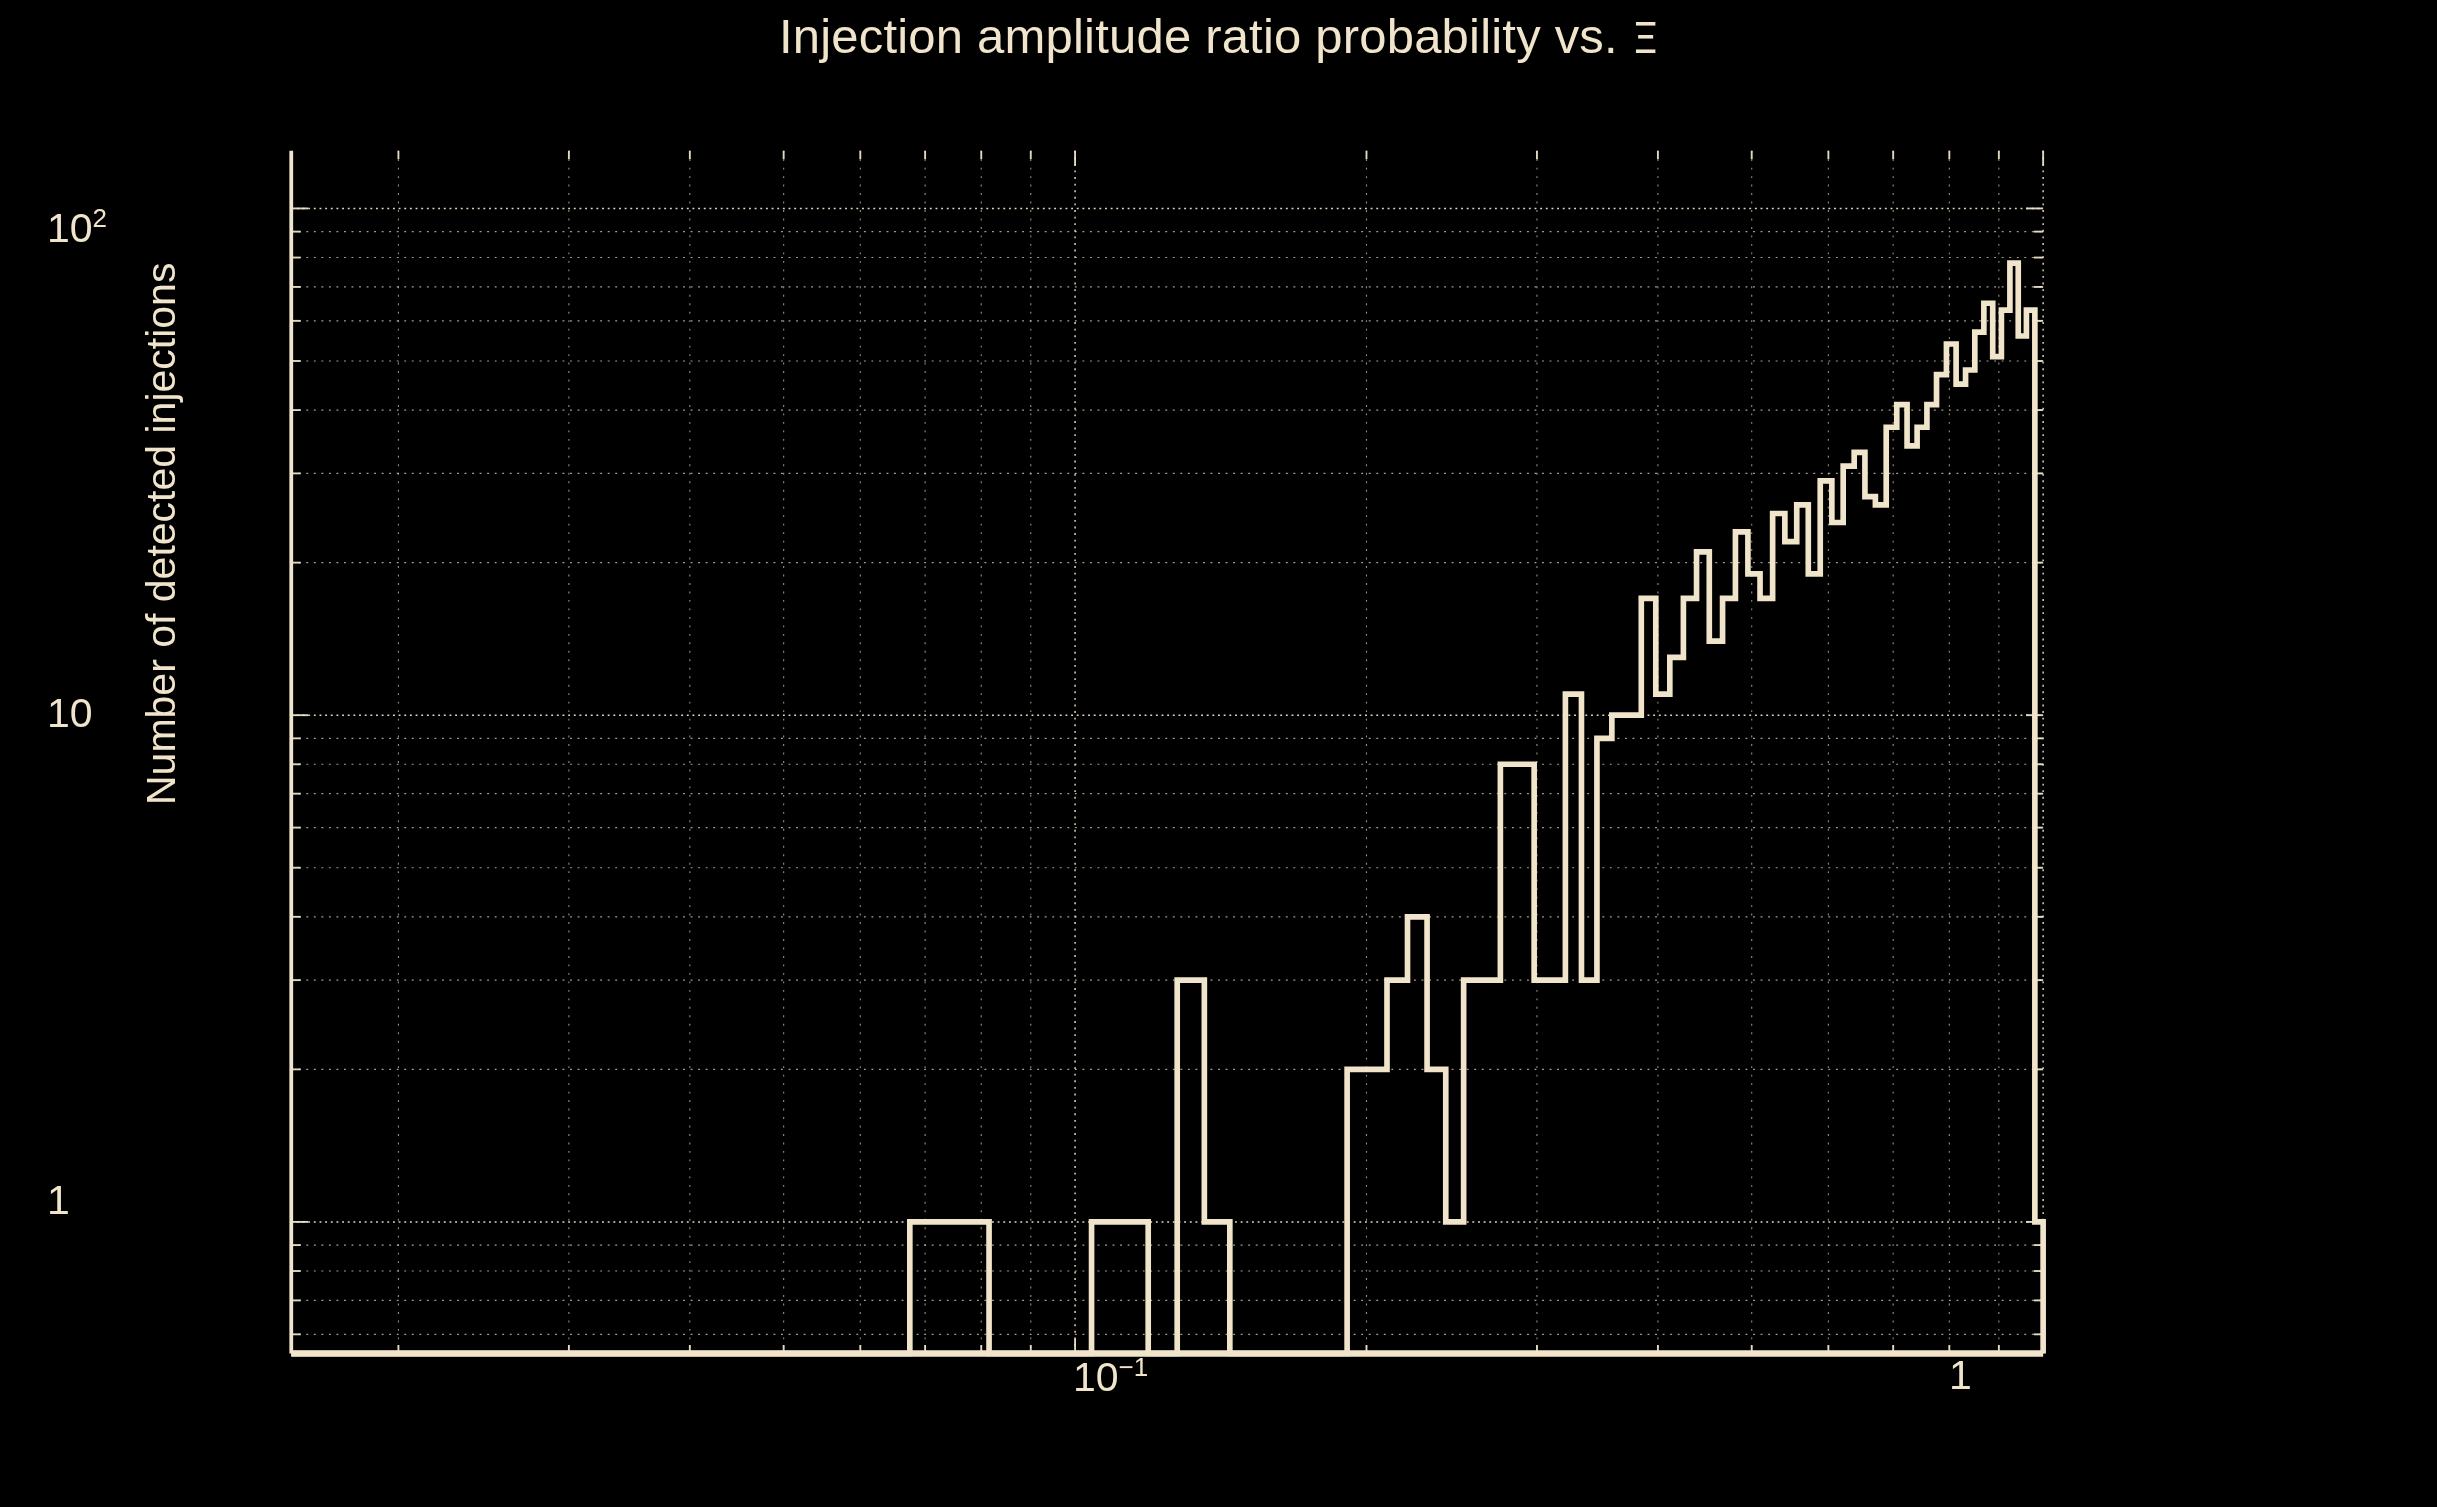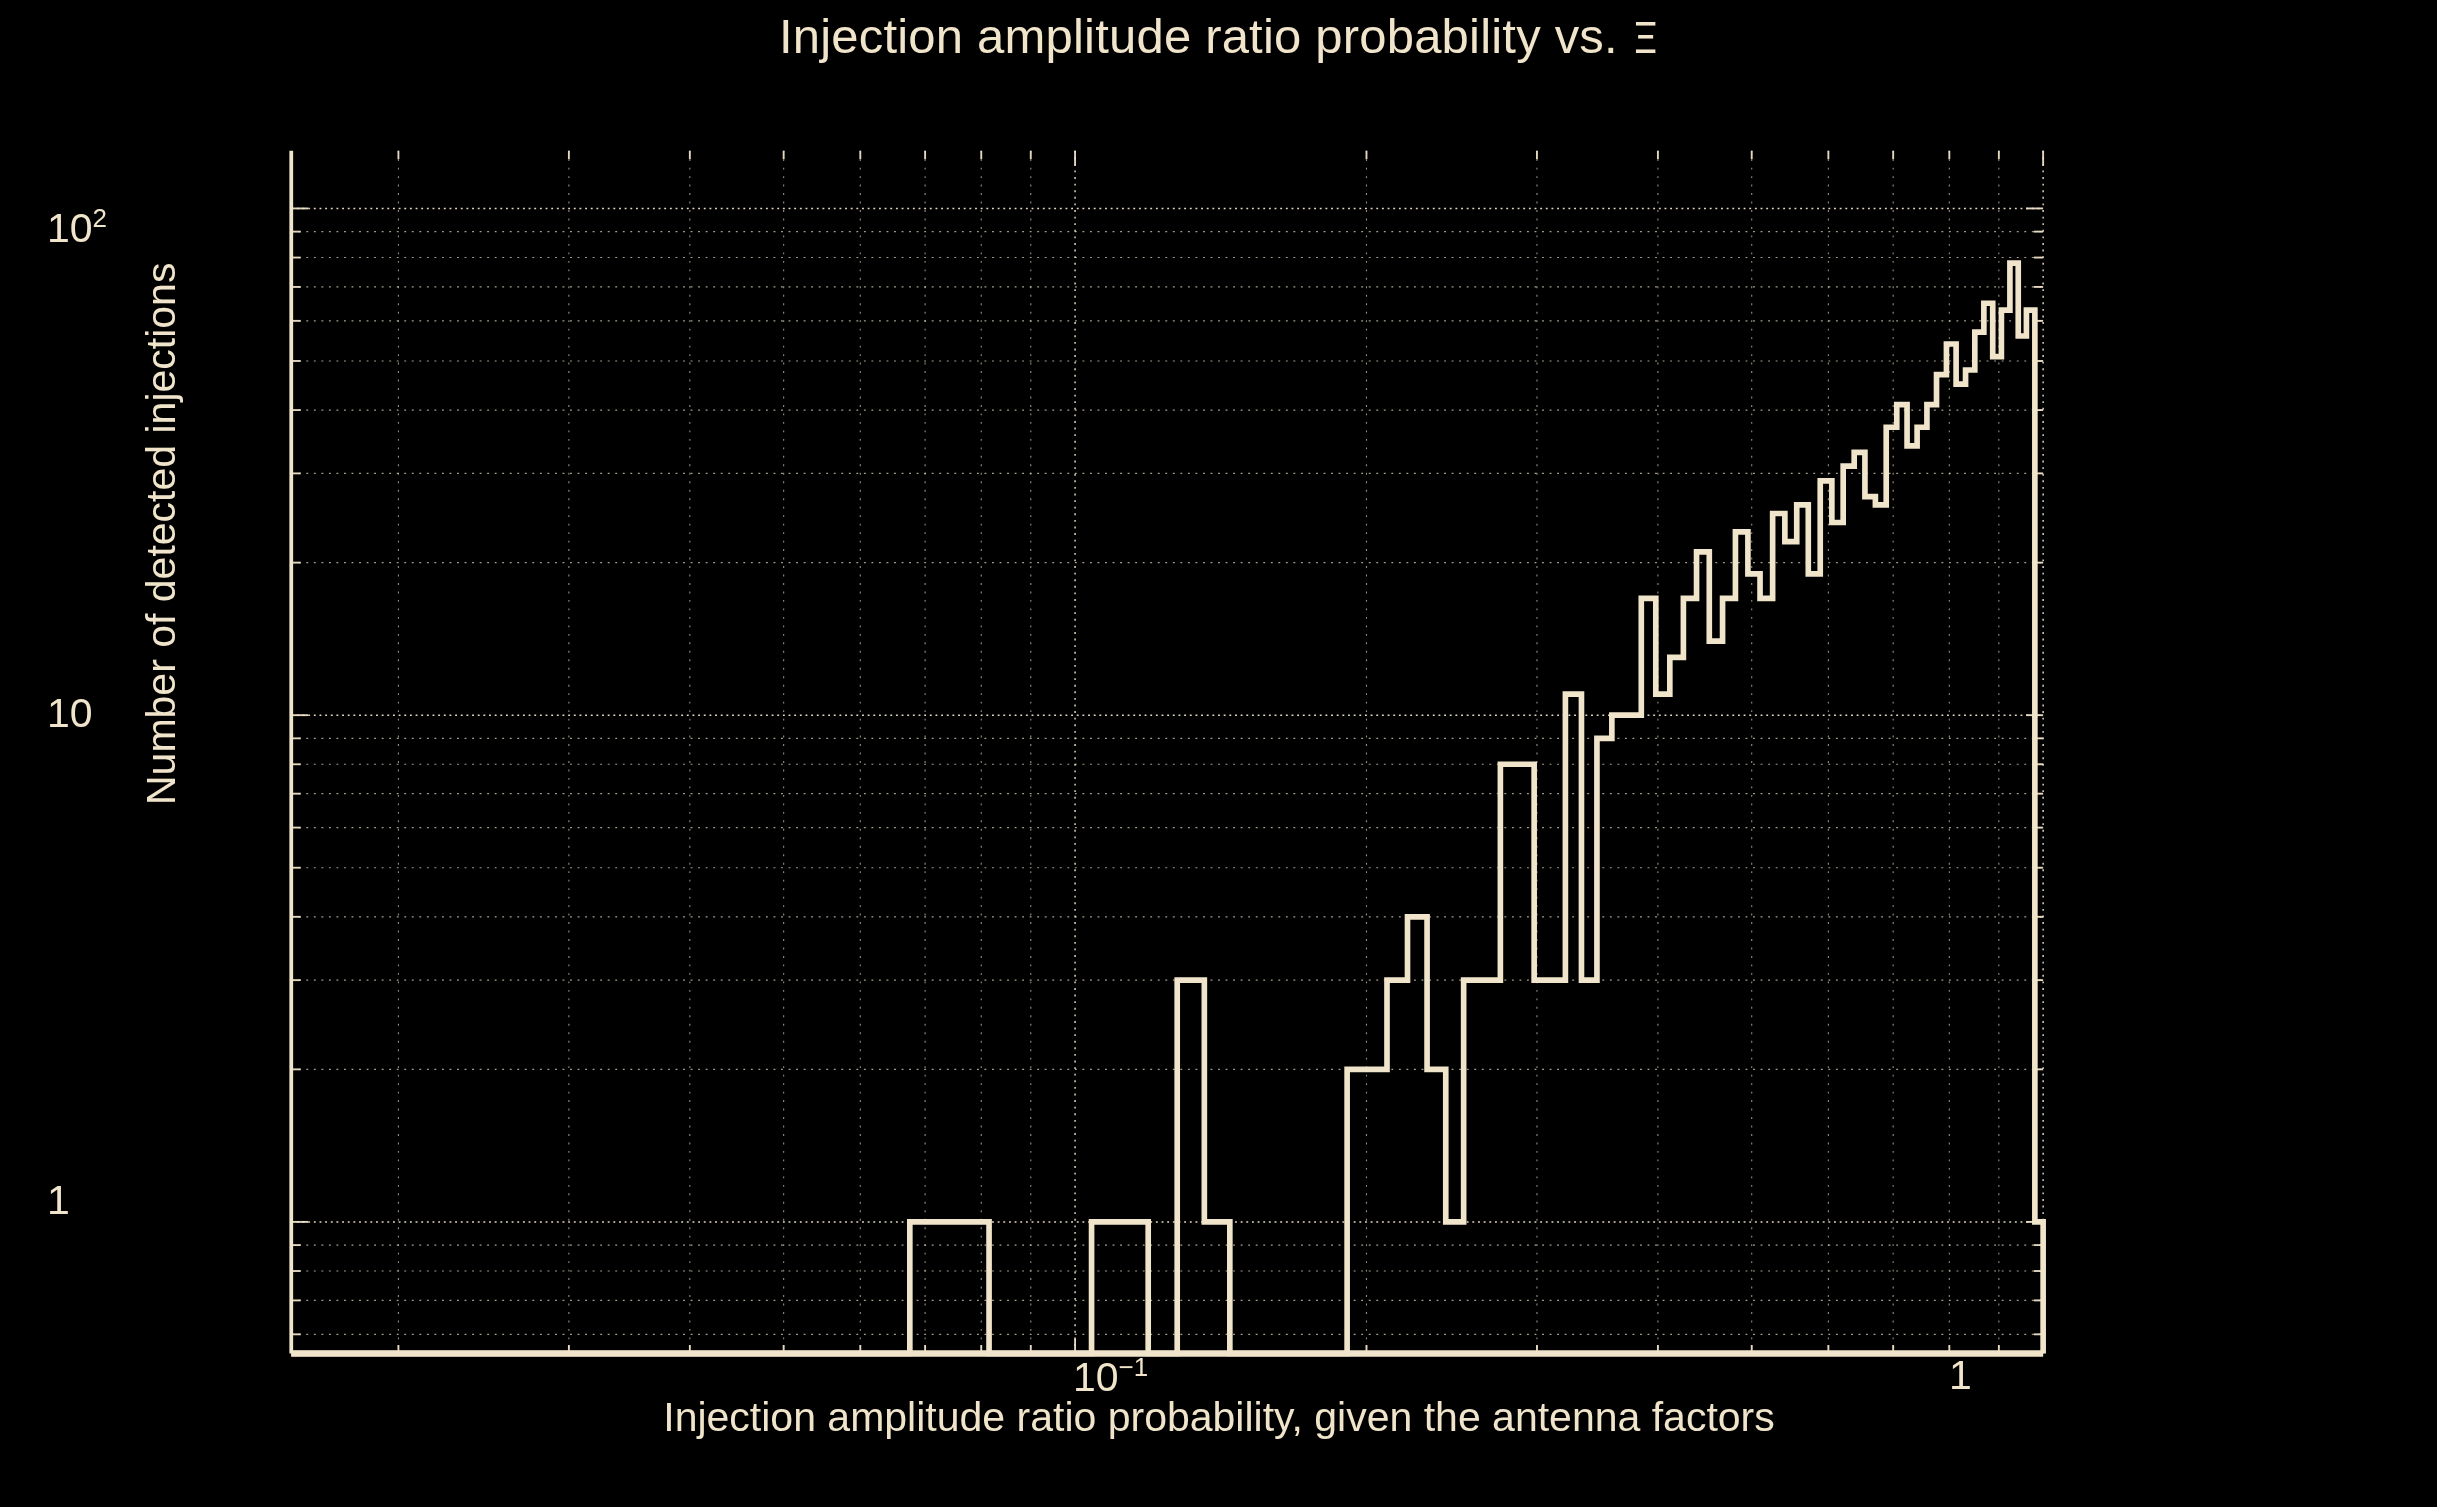--- a/index.html
+++ b/index.html
@@ -34,21 +34,20 @@
 </style>
 </head>
 <body>
 
 <div id="stage">
 
   <div class="title"><span>Injection amplitude ratio probability vs. </span><span class="xi">Ξ</span></div>
 
   <div class="ylabel">Number of detected injections</div>
 
-  <div class="xlabel">Injection amplitude ratio probability, given the antenna factors</div>
 
   <div class="ytick" id="yt0" style="left:47px;top:203px;"><span>10</span><sup>2</sup></div>
   <div class="ytick" id="yt1" style="left:47px;top:690px;"><span>10</span></div>
   <div class="ytick" id="yt2" style="left:47px;top:1177px;"><span>1</span></div>
 
   <div class="xtick" id="xt0" style="left:1073px;top:1352px;"><span>10</span><sup>−1</sup></div>
   <div class="xtick" id="xt1" style="left:1949px;top:1352px;"><span>1</span></div>
 
   <svg width="2438" height="1507" viewBox="0 0 2588 1600">
     <g id="gridlayer">

